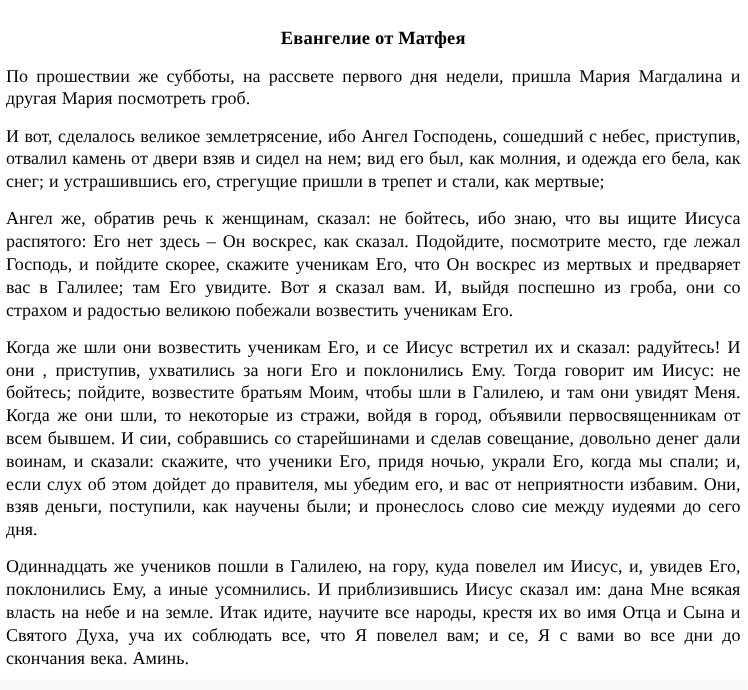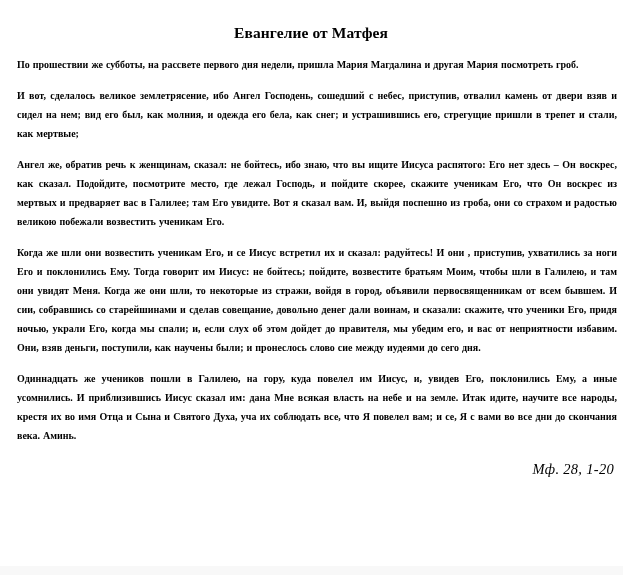--- a/index.html
+++ b/index.html
@@ -20,27 +20,26 @@
     padding: 22px 6px 0 5px;
   }
   .title {
     font-size: 15.5px;
     font-weight: bold;
     text-align: center;
     margin: 2px 0 13px 0;
     letter-spacing: 0.1px;
   }
   .para {
-    font-size: 10px;
+    font-size: 15px;
     line-height: 19px;
     text-align: justify;
     text-align-last: left;
-    margin: 0 0 12px 12px;
+    margin: 0 0 12px 0;
     word-spacing: 0.5px;
-    font-weight: bold;
   }
   .reference {
     font-size: 14.5px;
     font-style: italic;
     text-align: right;
     margin-top: 16px;
     padding-right: 3px;
     letter-spacing: 0.3px;
   }
   .bottom-strip {

